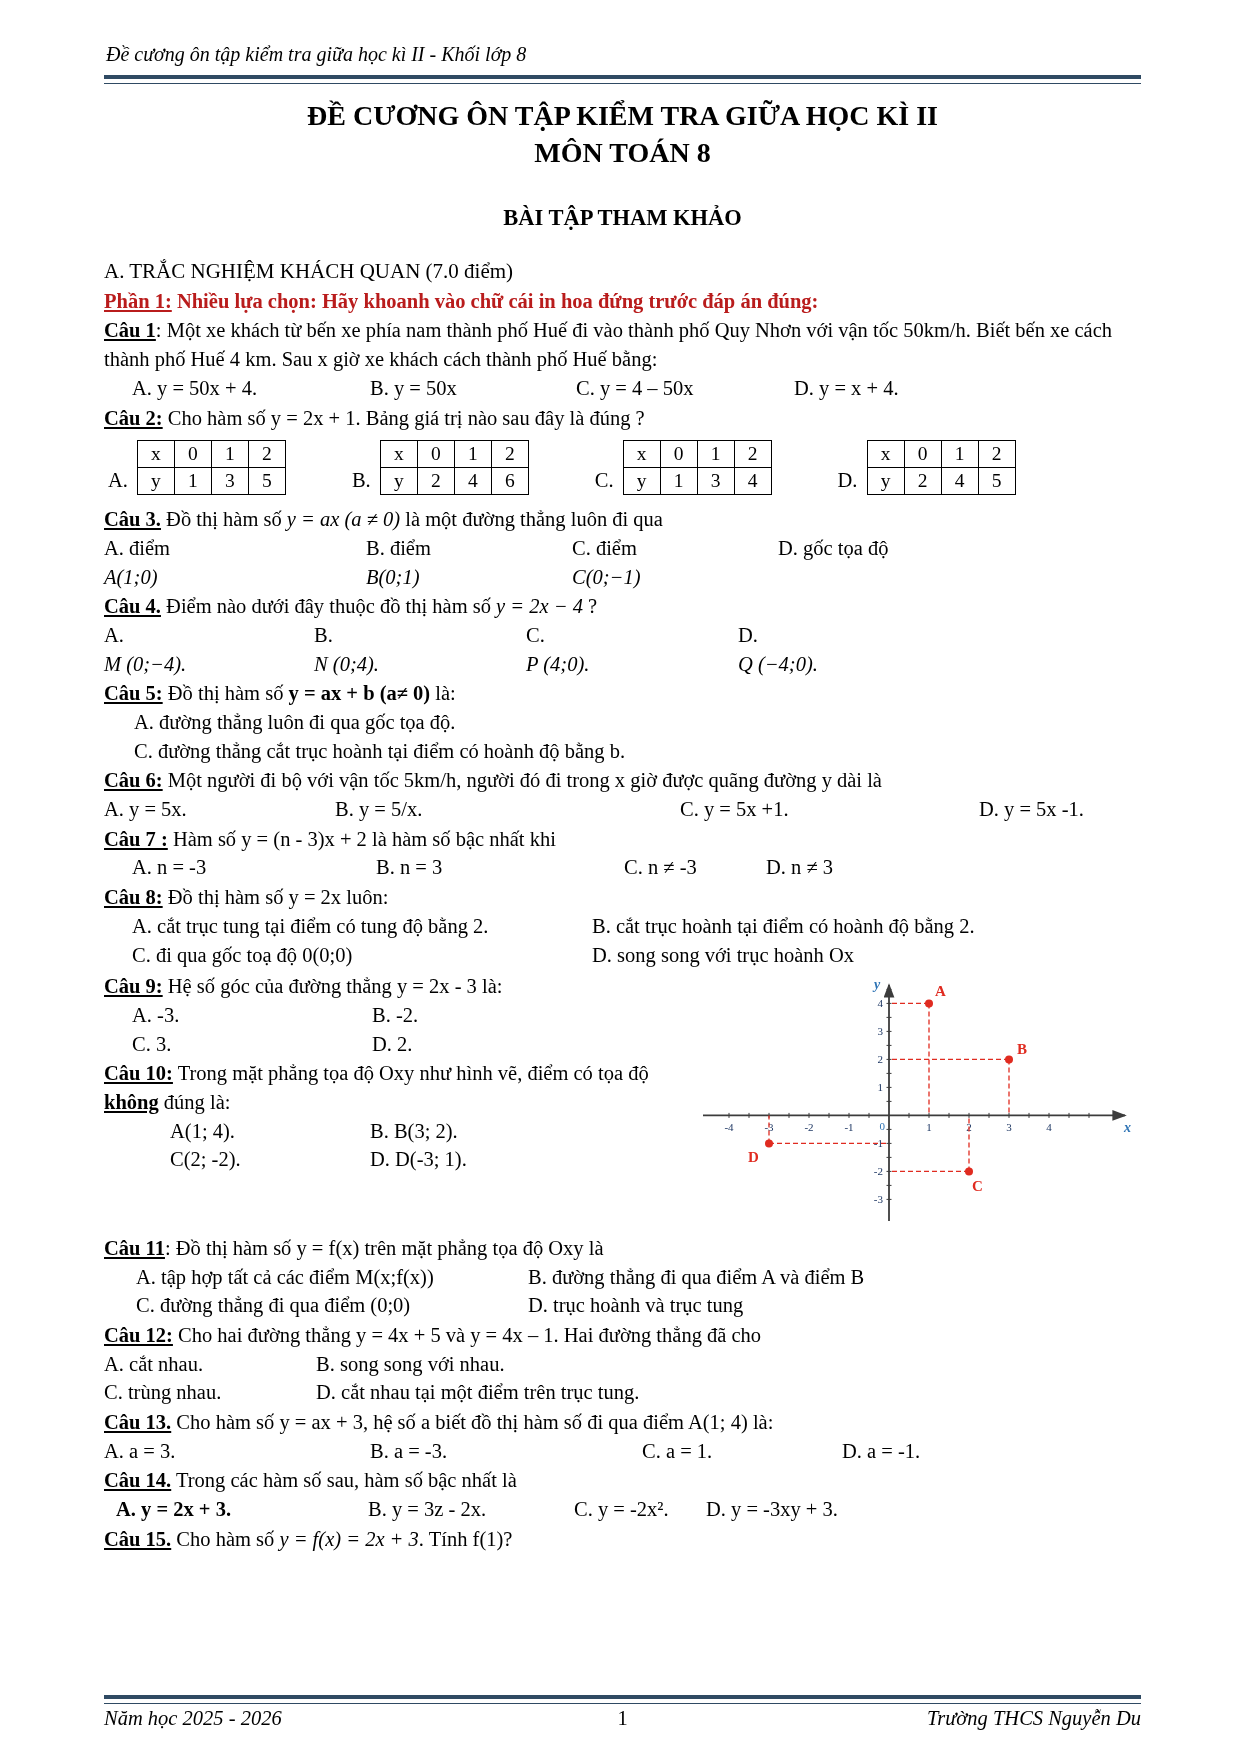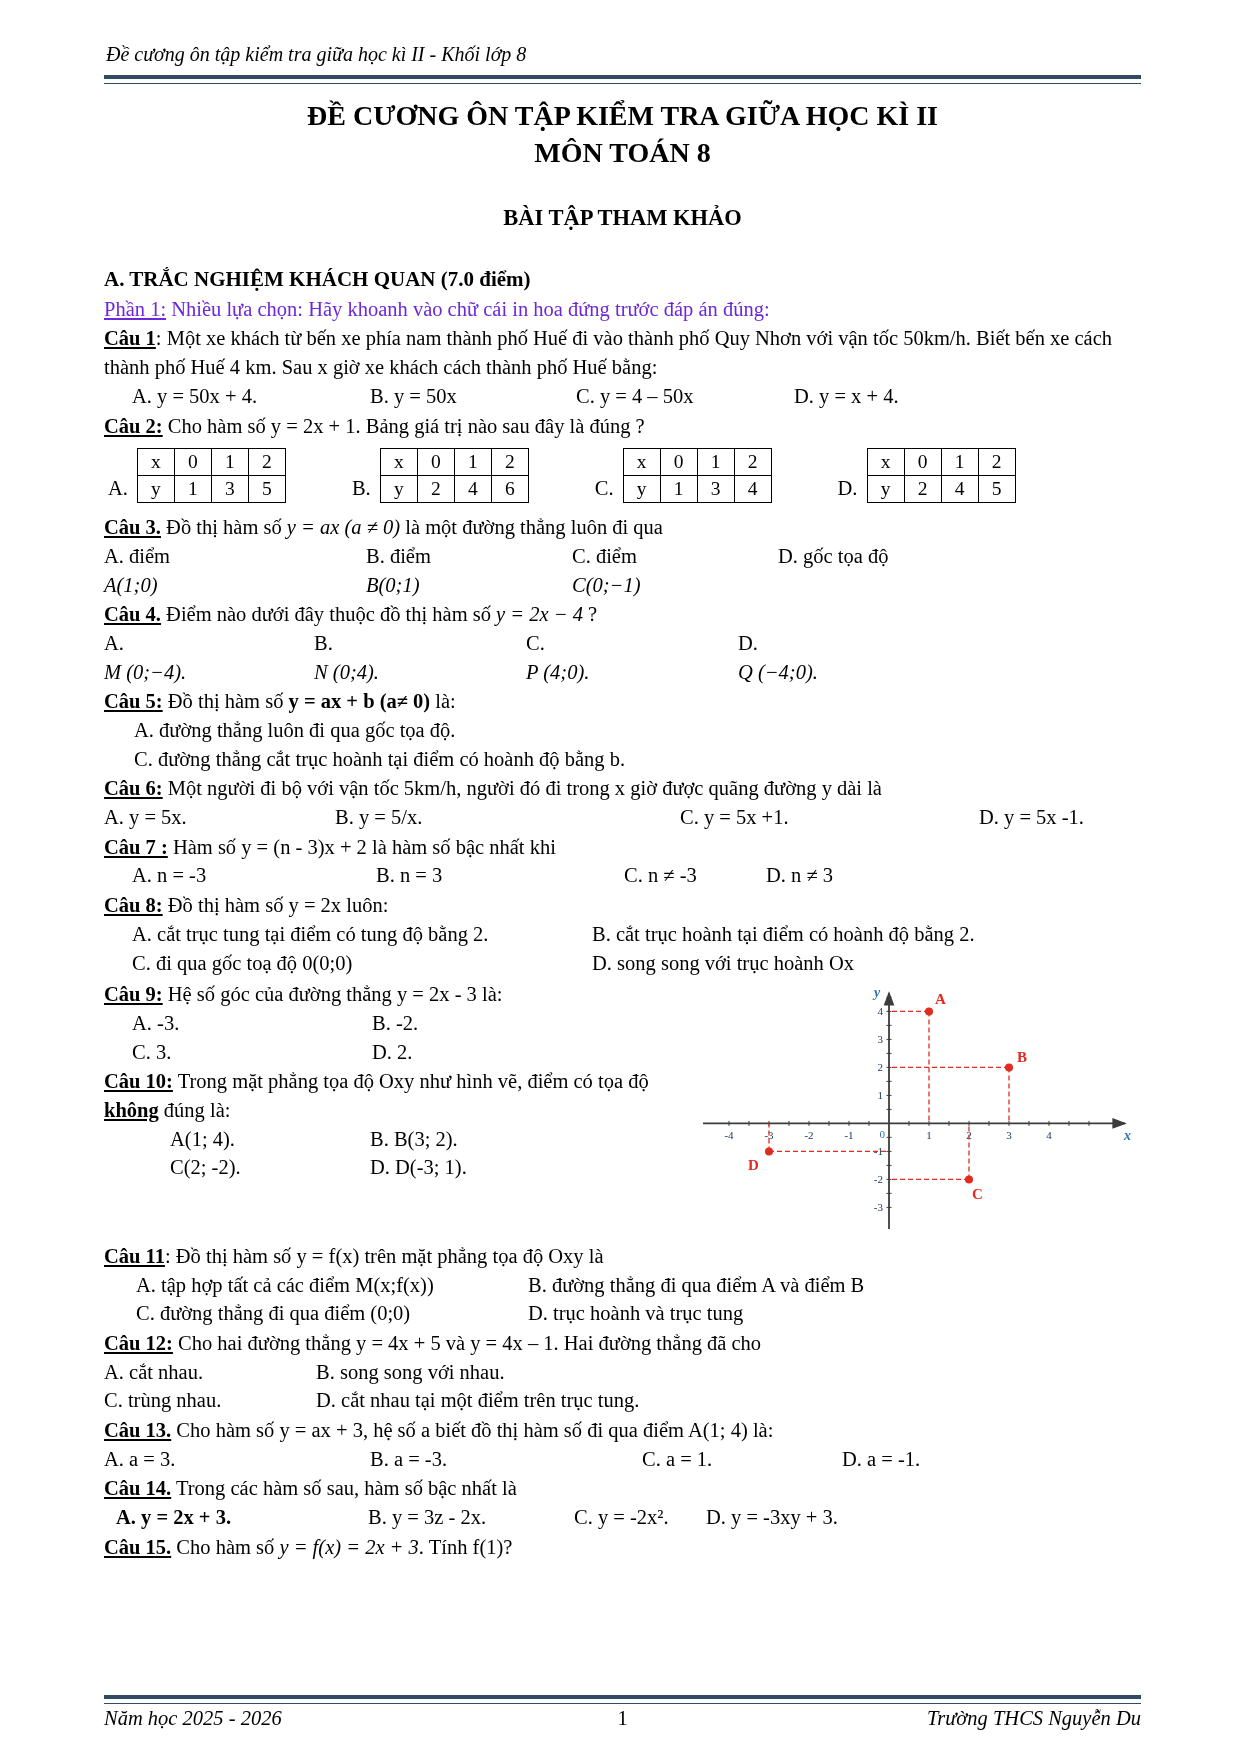--- a/index.html
+++ b/index.html
@@ -10,22 +10,22 @@
     color:#000; font-size:20.5px; line-height:1.4;
   }
   .page { position:relative; width:1241px; height:1755px; padding:40px 100px 0 104px; overflow:hidden; }
 
   .running-header { font-style:italic; font-size:20px; padding-left:2px; margin-bottom:7px; }
   .dbl-rule { height:9px; border-top:4.5px solid #2f4a63; border-bottom:1.5px solid #2f4a63; }
   .header-rule { margin-bottom:14px; }
 
   .doc-title { text-align:center; font-weight:bold; font-size:28px; line-height:1.32; margin-top:10px; }
   .subtitle  { text-align:center; font-weight:bold; font-size:22.5px; margin-top:30px; }
-  .section-heading { font-weight:bold; font-size:21px; margin-top:32px; }
-  .part1 { color:#6d28d9; font-weight:normal; }
+  .section-heading { font-weight:normal; font-size:21px; margin-top:24px; }
+  .part1 { color:#b91c1c; font-weight:bold; }
   .part1 .ul { text-decoration:underline; }
 
   .q { margin-top:1px; }
   .qlabel { font-weight:bold; text-decoration:underline; }
   .stem b { font-weight:bold; }
   .mi { font-style:italic; }
   .em-bold-ul { font-weight:bold; text-decoration:underline; }
 
   .opts { display:grid; }
   .opts span { display:block; }

